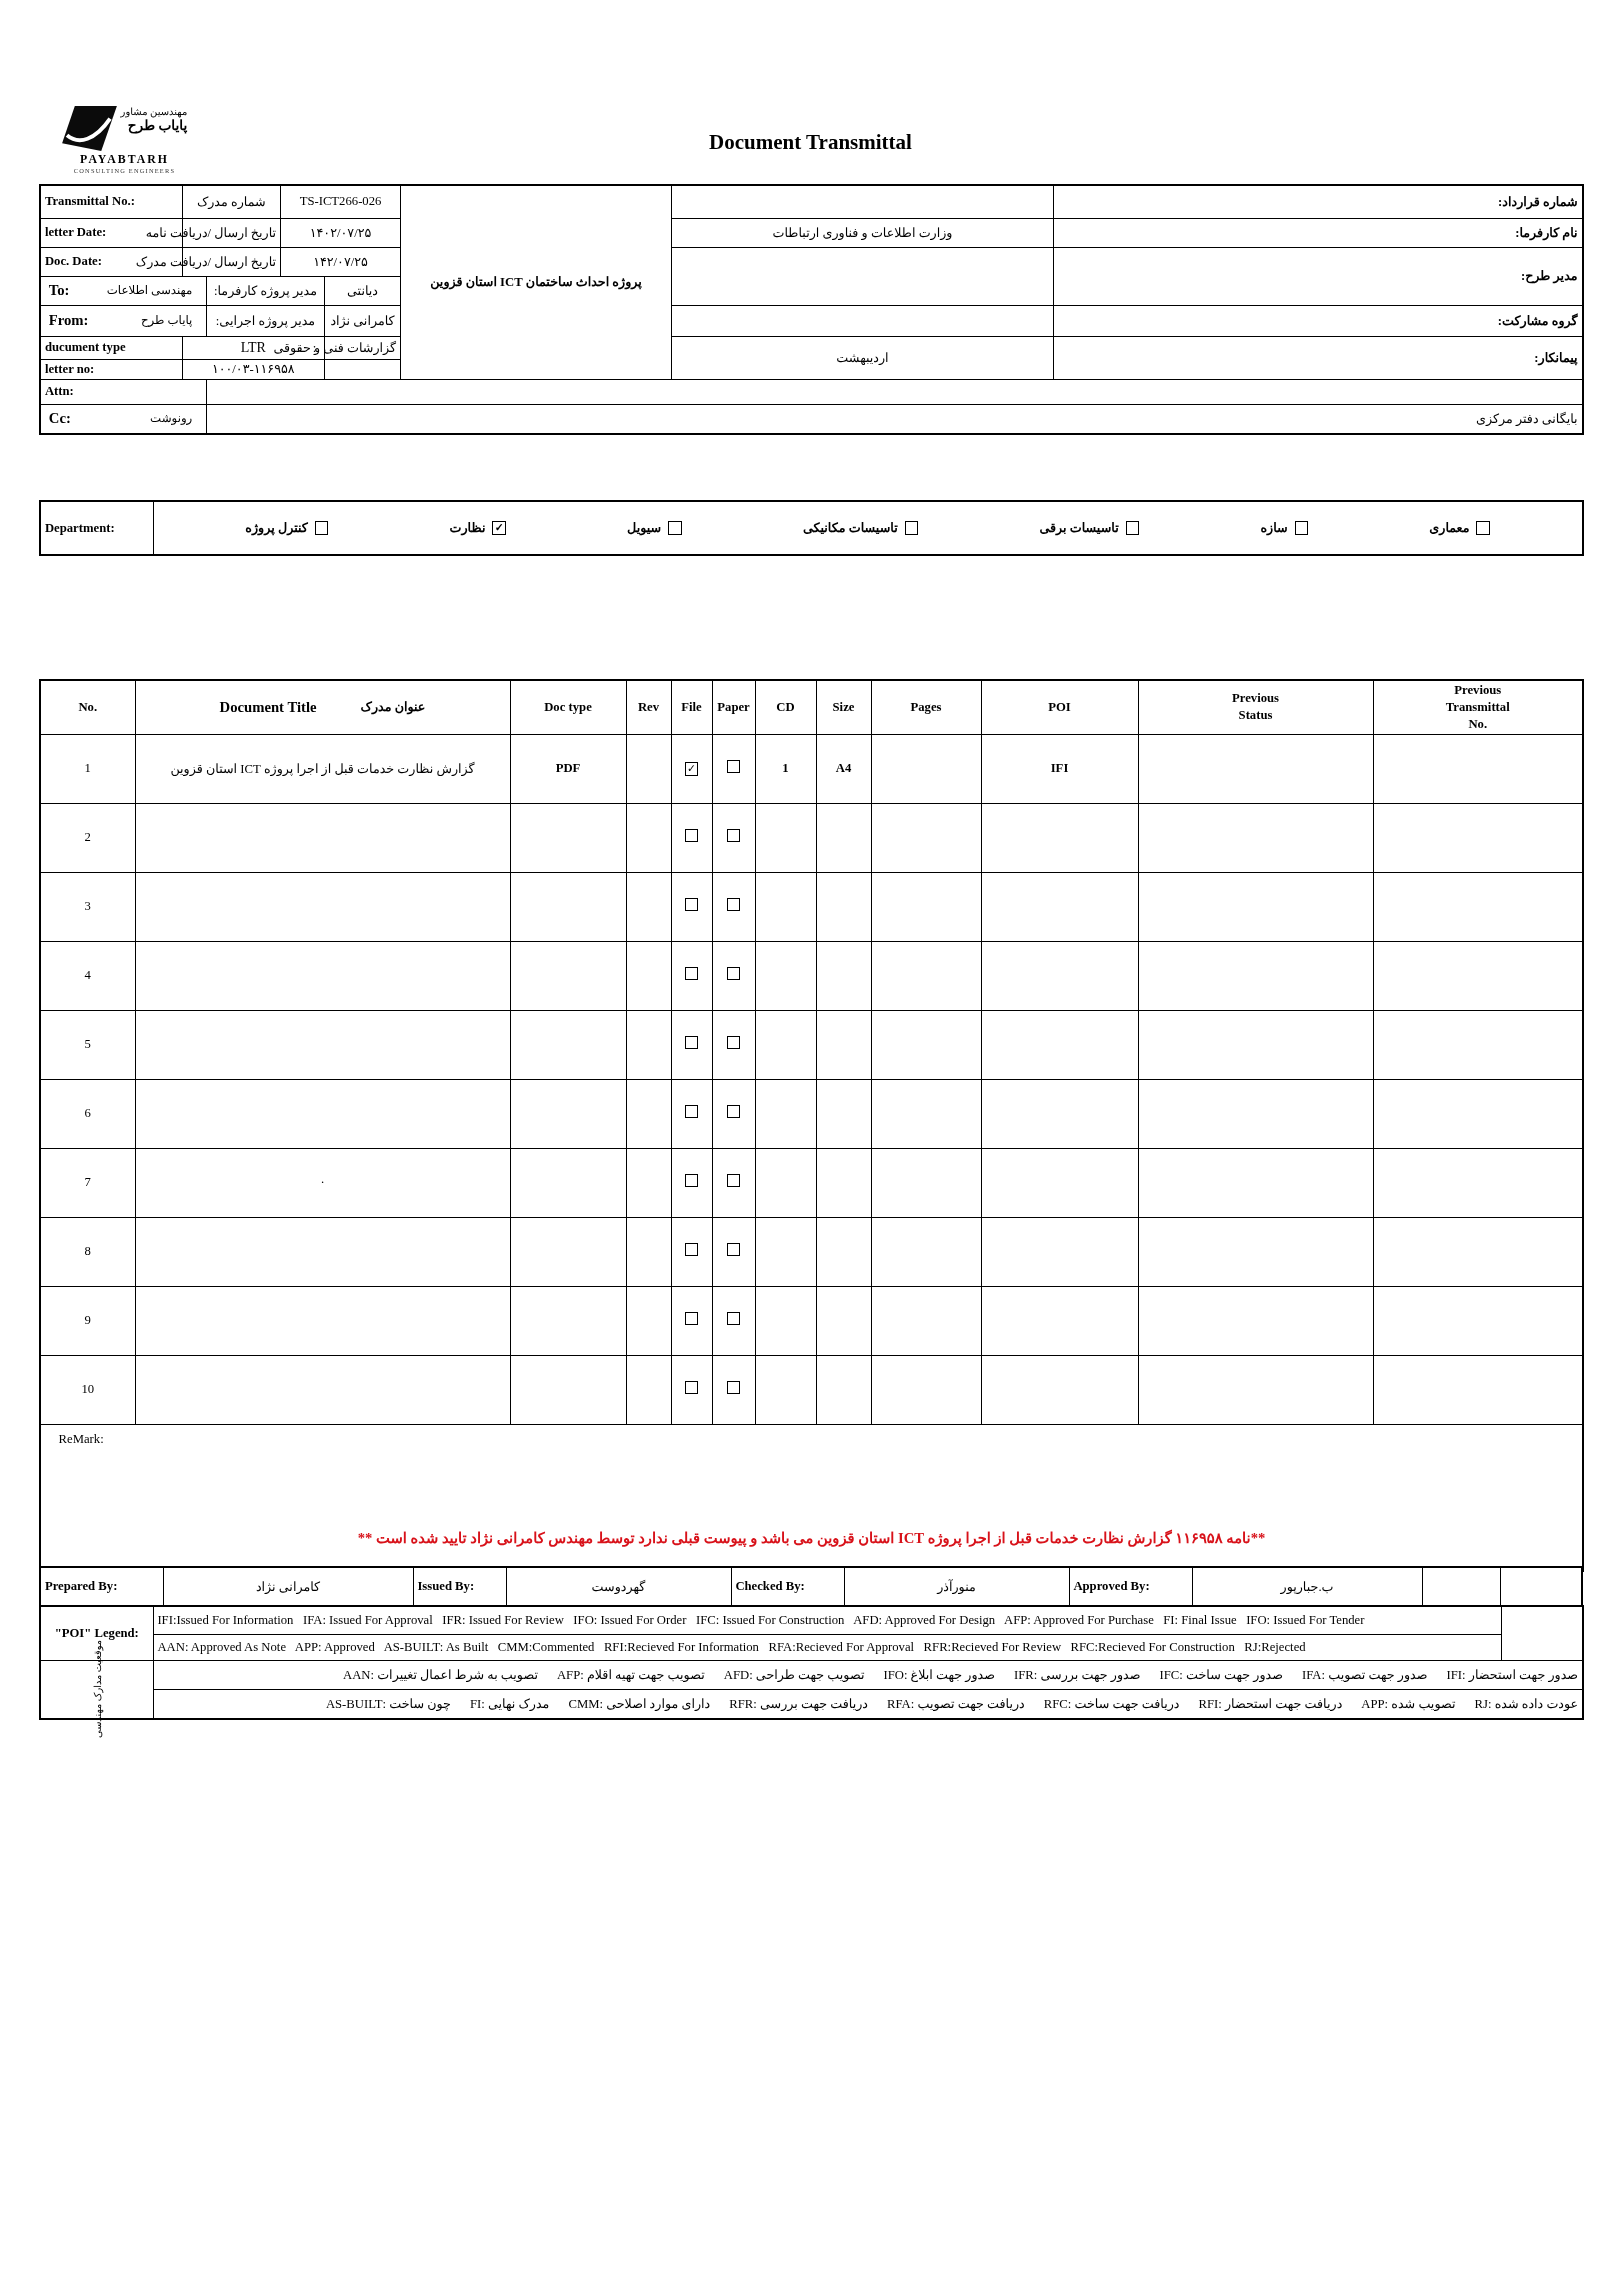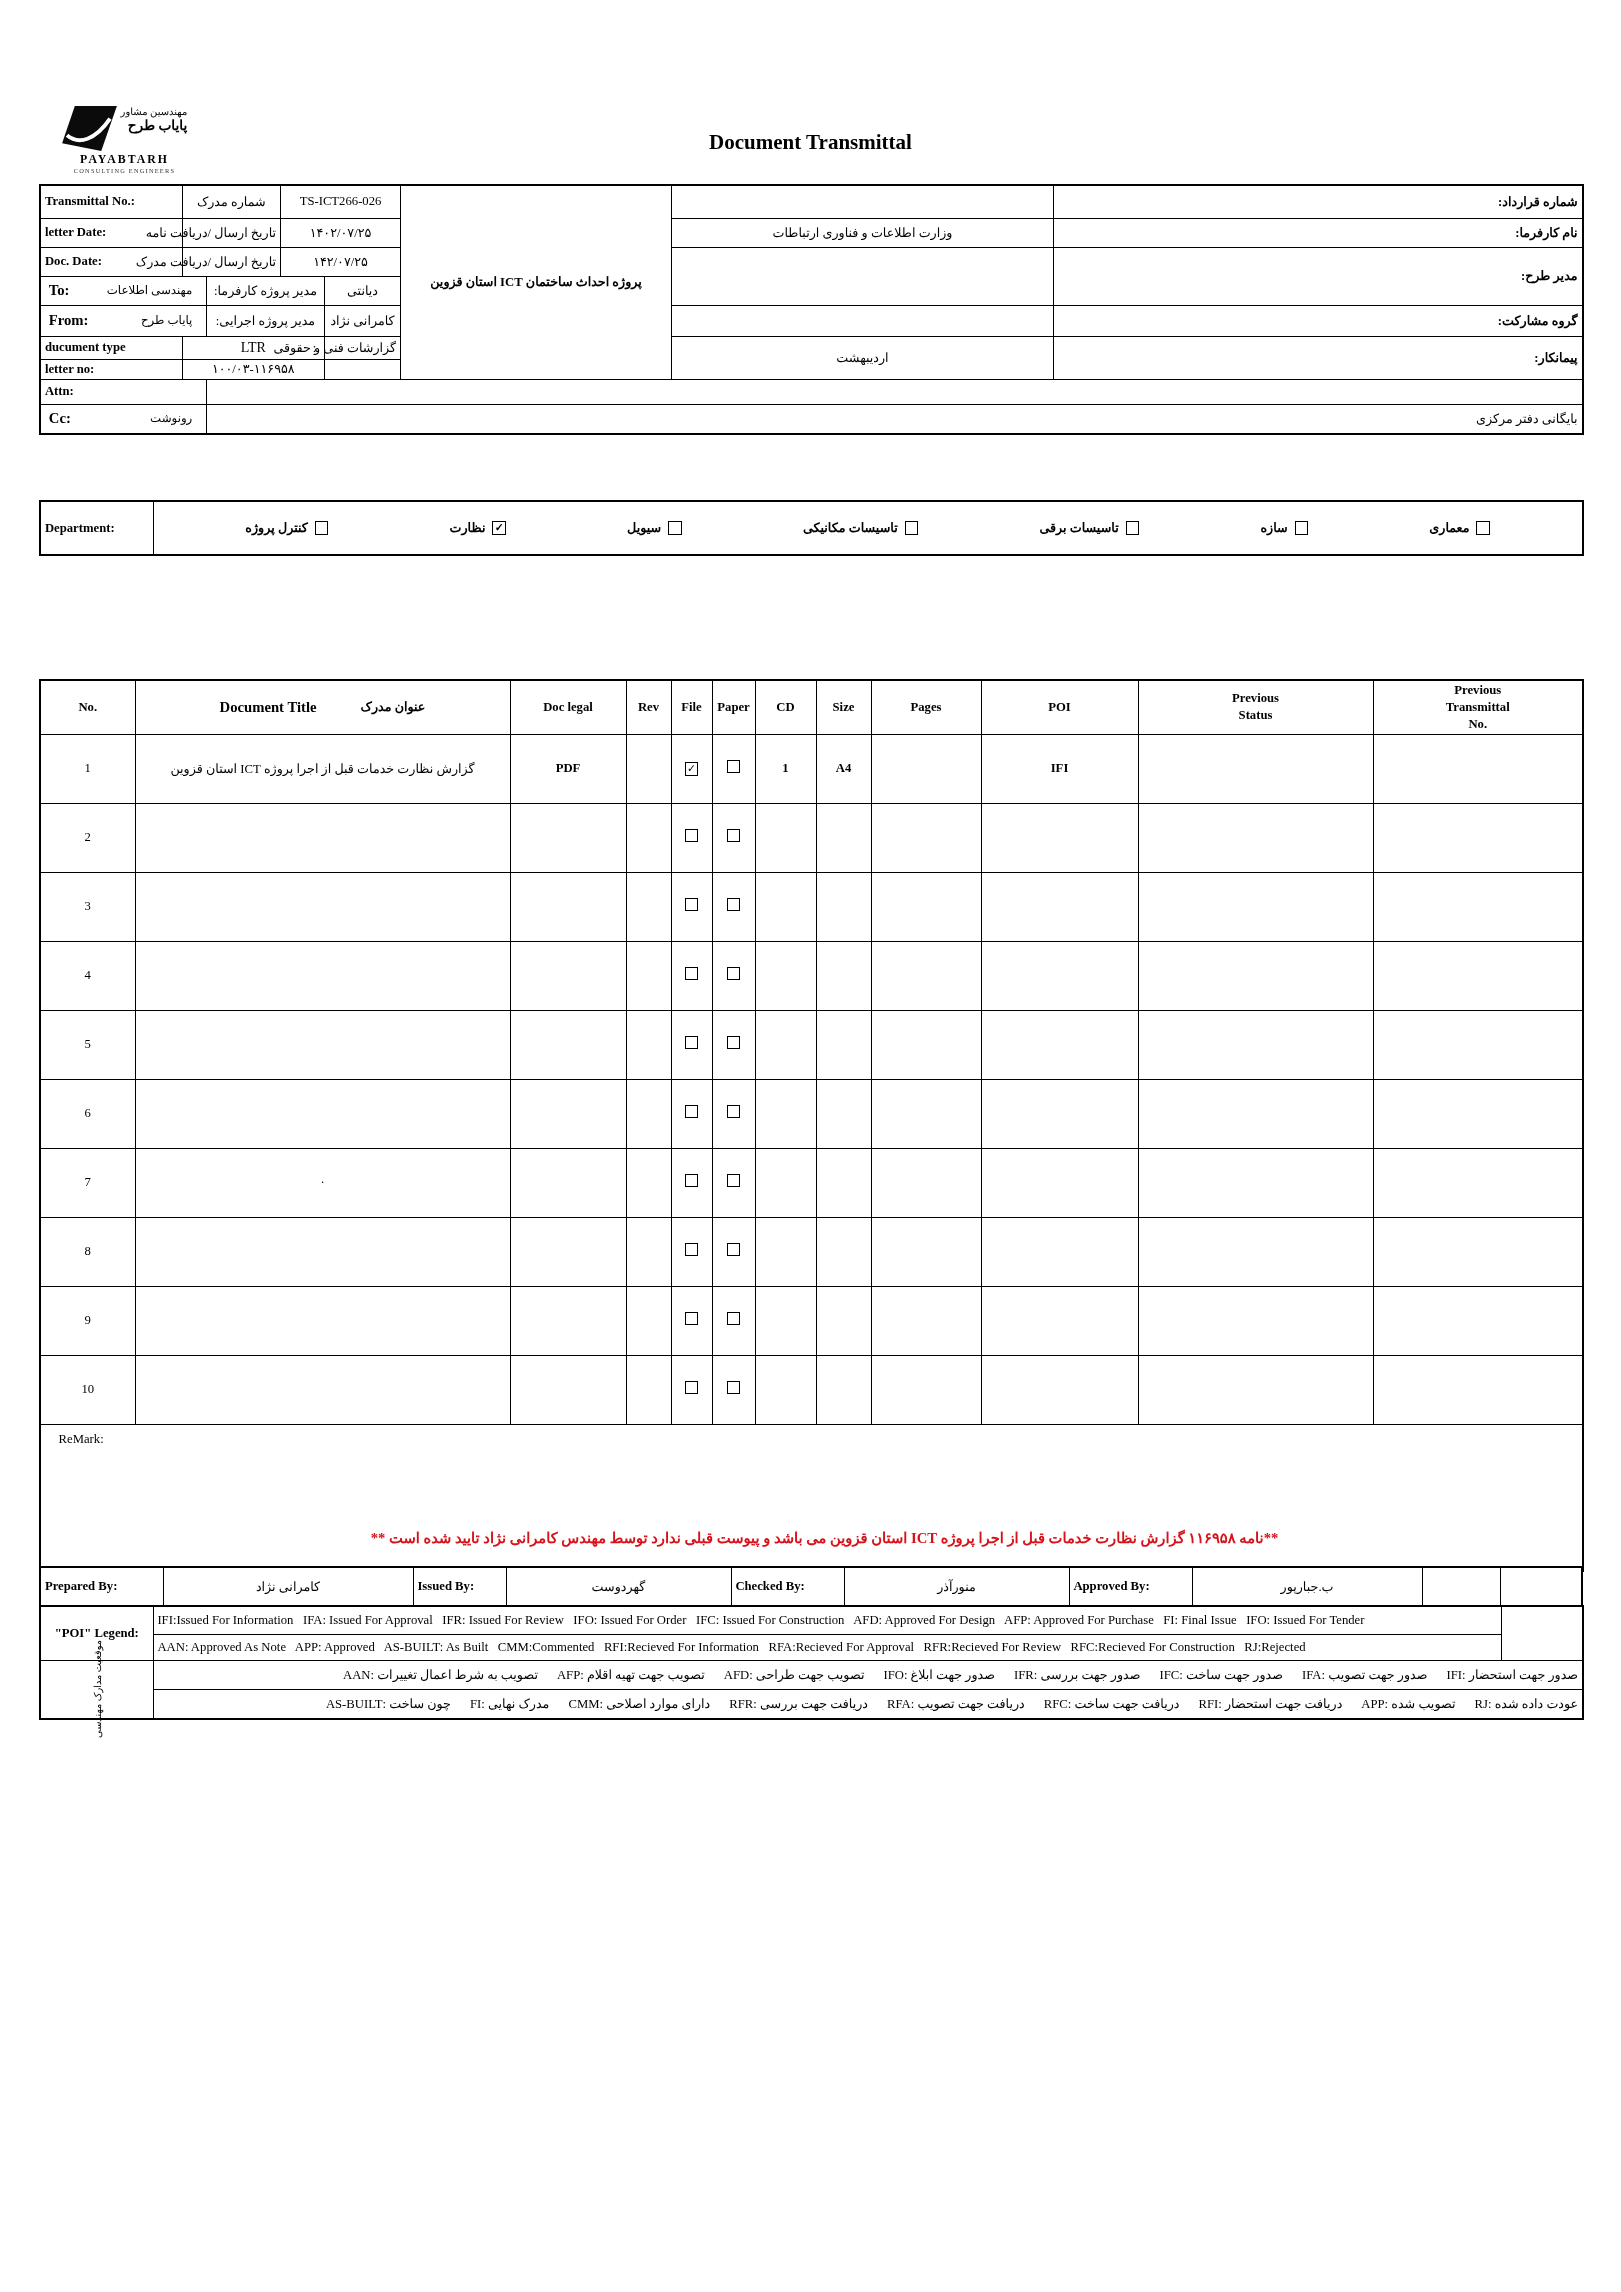--- a/index.html
+++ b/index.html
@@ -67,21 +67,21 @@
   .title-h .inner { display:flex; justify-content:center; align-items:center; gap:44px; }
   .wrapped { display:inline-block; width:71px; line-height:1.35; }
   .t-doc tbody.body-rows tr { height:69px; }
   .t-doc tbody.body-rows td { text-align:center; }
   .num { font-size:14.7px; }
   .doc-title { font-size:12.7px; }
   .val-b { font-size:13.7px; font-weight:bold; }
   .remark-cell { position:relative; }
   .remark-label { position:absolute; top:7.8px; left:17.6px; font-size:12.7px; }
   .remark-text { position:absolute; bottom:23.5px; left:0; width:100%; text-align:center;
-                 color:#d8121a; font-weight:bold; font-size:14.7px;margin-left:13px; }
+                 color:#d8121a; font-weight:bold; font-size:14.7px; }
 
   
   .t-sig { top:1566px; }
   .t-sig tr { height:39px; }
   .sig-label { font-weight:bold; font-size:15.7px; white-space:nowrap; padding-left:5.9px; }
   .sig-val { text-align:center; font-size:12.7px; white-space:nowrap; }
 
   
   .t-leg { top:1605px; }
   .leg-label { font-size:11.8px; font-weight:bold; text-align:center; white-space:nowrap; }
@@ -269,21 +269,21 @@
     </colgroup>
     <thead>
       <tr>
         <th class="b13">No.</th>
         <th class="title-h">
           <span class="inner">
             <span class="b15">Document Title</span>
             <span class="fa b13">عنوان مدرک</span>
           </span>
         </th>
-        <th class="b15">Doc legal</th>
+        <th class="b15">Doc type</th>
         <th class="b12">Rev</th>
         <th class="b12">File</th>
         <th class="b12">Paper</th>
         <th class="b12">CD</th>
         <th class="b12">Size</th>
         <th class="b12">Pages</th>
         <th class="b12">POI</th>
         <th class="b11"><span class="wrapped">Previous Status</span></th>
         <th class="b11"><span class="wrapped">Previous Transmittal No.</span></th>
       </tr>

